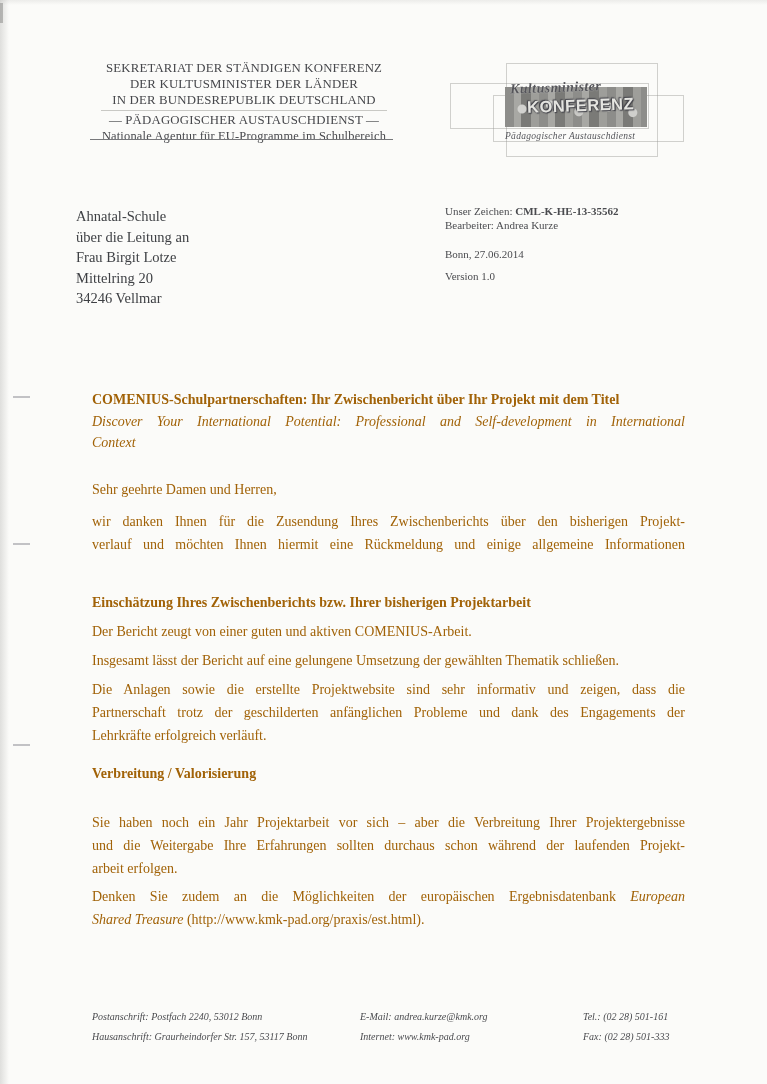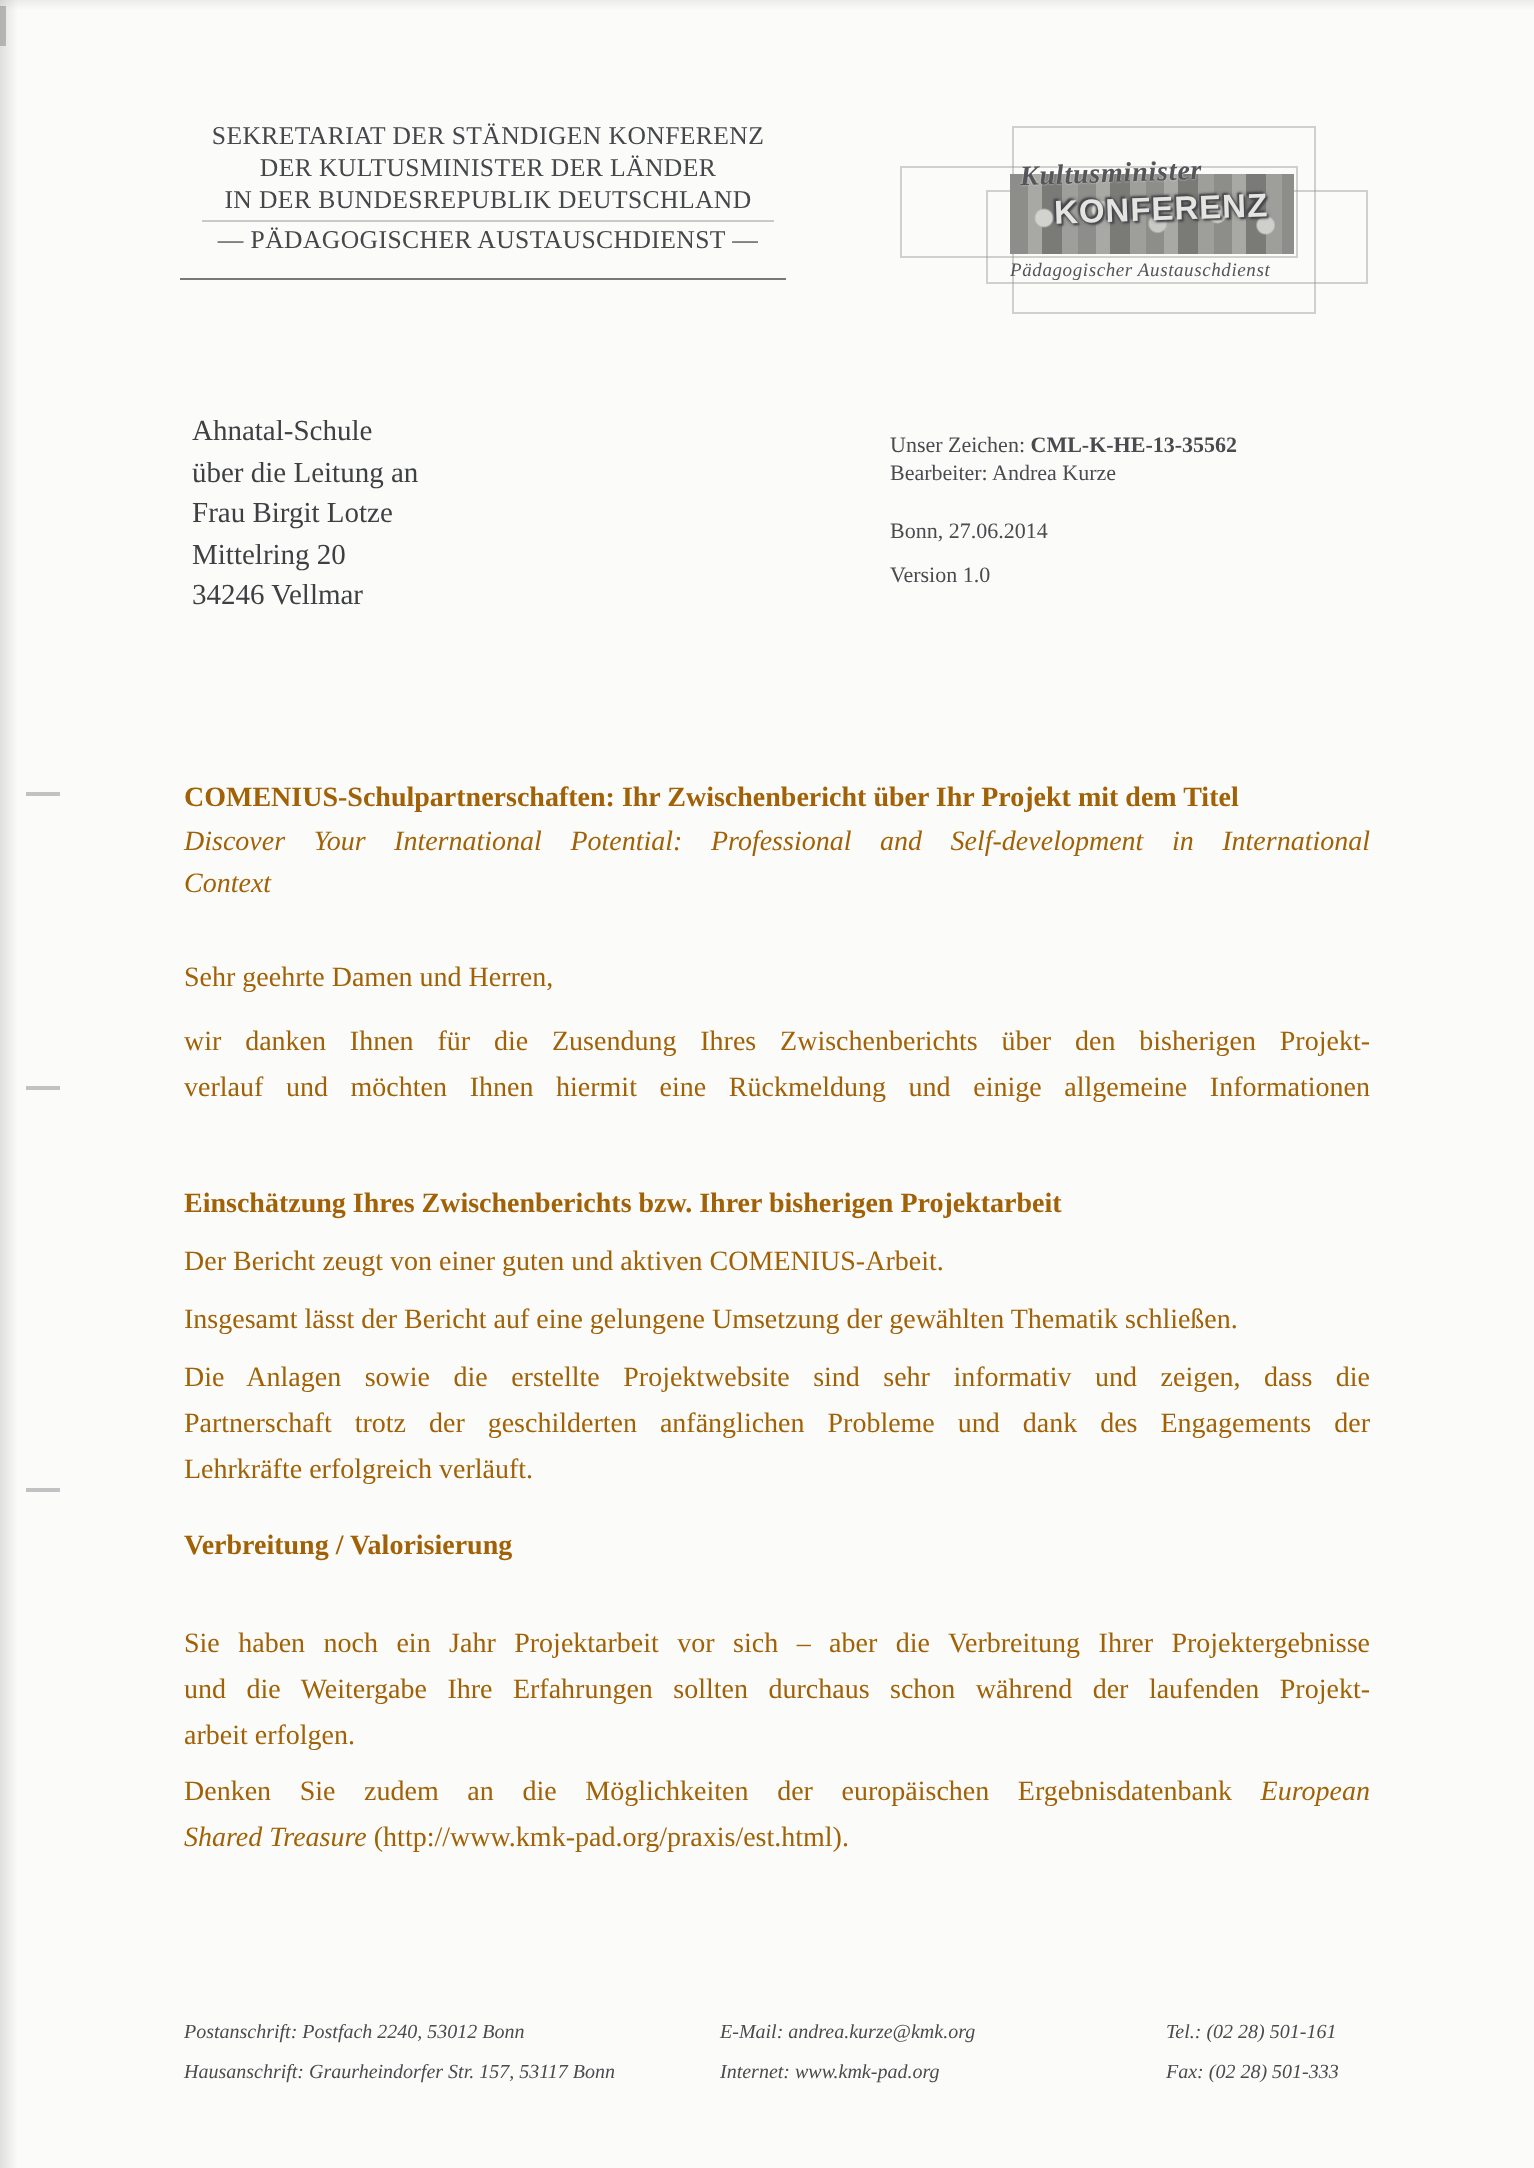--- a/index.html
+++ b/index.html
@@ -50,27 +50,27 @@
   .logo-caps { position:absolute; top:9px; left:22px;
     font-family:"Liberation Sans", sans-serif;
     font-weight:bold; font-size:16.5px; letter-spacing:.5px; color:#e4e4e0;
     transform:rotate(-2deg);
     text-shadow:1px 1px 1px #45454b, -1px -1px 1px #45454b, 0 0 2px #45454b;
     white-space:nowrap; }
   .logo-sub { margin-top:4px; font-style:italic; font-size:9.5px;
     color:#54555a; letter-spacing:.3px; white-space:nowrap; }
 
   
-  .recipient { position:absolute; left:96px; top:206px;
+  .recipient { position:absolute; left:76px; top:206px;
     font-size:14.5px; line-height:20.5px; }
 
   
   .reference { position:absolute; left:445px; top:205px; width:240px;
     font-size:11px; color:#4a4b4f; }
-  .reference .r-row { position:absolute; left:0; white-space:nowrap;margin-top:12px; }
+  .reference .r-row { position:absolute; left:0; white-space:nowrap; }
   .r-zeichen   { top:0; }
   .r-bearb     { top:14px; }
   .r-date      { top:43px; }
   .r-version   { top:65px; }
   .r-bold { font-weight:bold; }
 
   
   .bodyblock { position:absolute; left:92px; width:593px;
     font-size:14px; line-height:23px; color:#a16207; }
   .jline { text-align:justify; text-align-last:justify; }
@@ -110,20 +110,21 @@
 <div class="edge-left"></div>
 <div class="edge-top"></div>
 <div class="corner-mark"></div>
 
 <div class="header-block">
   <div>SEKRETARIAT DER STÄNDIGEN KONFERENZ</div>
   <div>DER KULTUSMINISTER DER LÄNDER</div>
   <div>IN DER BUNDESREPUBLIK DEUTSCHLAND</div>
   <hr class="rule-faint">
   <div>— PÄDAGOGISCHER AUSTAUSCHDIENST —</div>
+  <div class="line5">Nationale Agentur für EU-Programme im Schulbereich</div>
 </div>
 <div class="header-rule"></div>
 
 <div class="logo-rect rect1"></div>
 <div class="logo-rect rect2"></div>
 <div class="logo-rect rect3"></div>
 <div class="logo">
   <div class="logo-photo">
     <span class="logo-script">Kultusminister</span>
     <span class="logo-caps">KONFERENZ</span>

